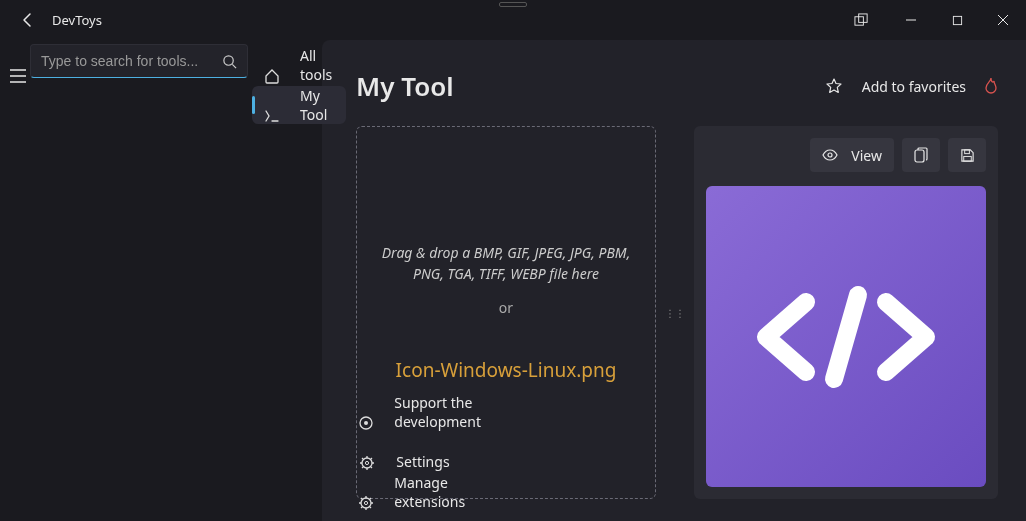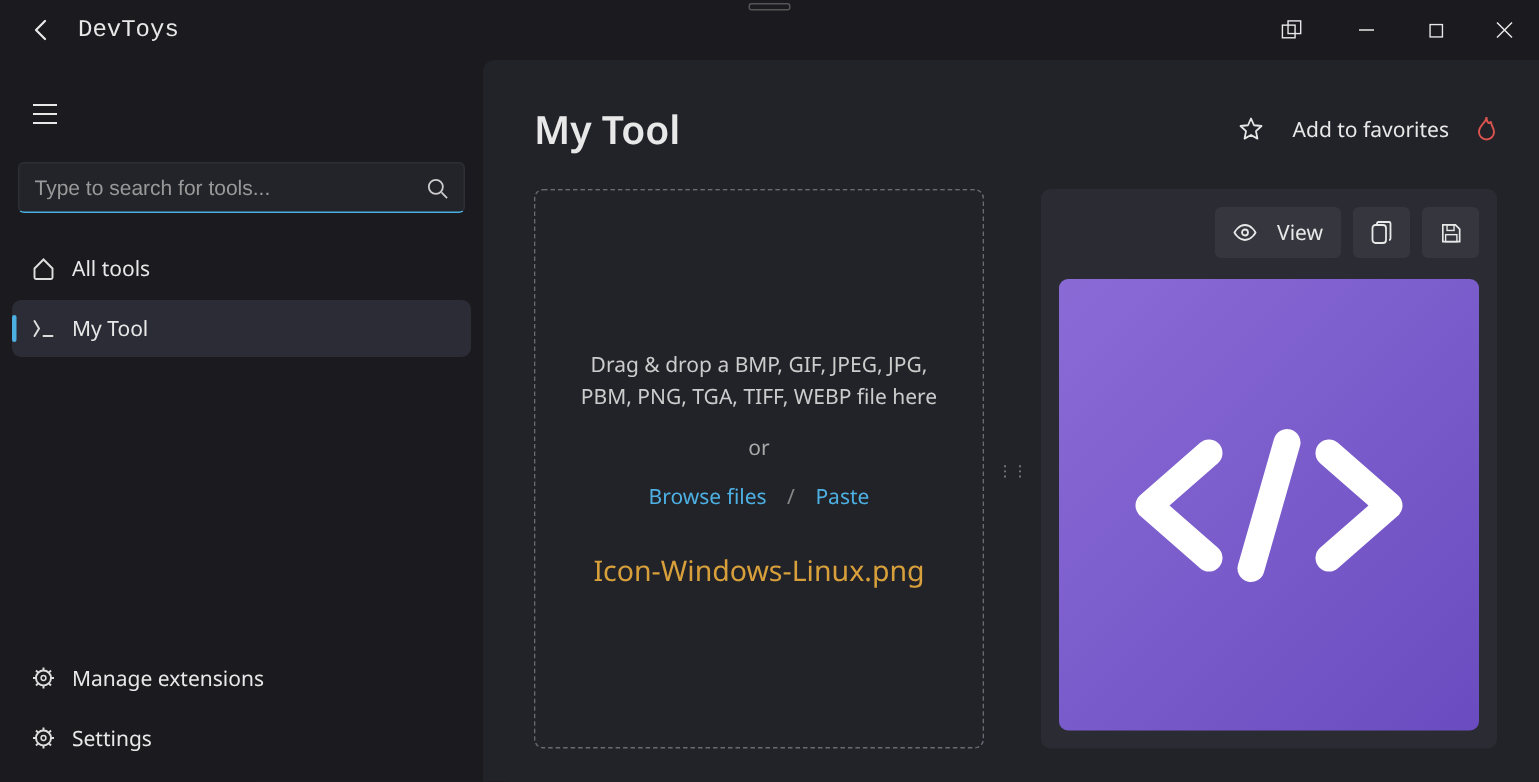--- a/index.html
+++ b/index.html
@@ -8,45 +8,45 @@
   background: #1a1a1f; color: #e8e8e8;
   font-family: "Segoe UI", system-ui, sans-serif;
   font-size: 14px; overflow: hidden;
   display: flex; flex-direction: column;
 }
 .titlebar {
   height: 40px; display: flex; align-items: center;
   padding-left: 8px; background: #1a1a1f; position: relative;
 }
 .titlebar .back { width: 40px; height: 40px; display: flex; align-items: center; justify-content: center; cursor: pointer; }
-.titlebar .appname { margin-left: 4px; font-size: 16px; font-family: Liberation Mono, monospace; }
+.titlebar .appname { margin-left: 4px; font-size: 13px; }
 .titlebar .grip {
   position: absolute; top: 2px; left: 50%; transform: translateX(-50%);
   width: 28px; height: 5px; border: 1px solid #555; border-radius: 2px;
 }
 .window-controls { position: absolute; right: 0; top: 0; display: flex; height: 40px; }
 .window-controls .wc { width: 46px; display: flex; align-items: center; justify-content: center; cursor: pointer; }
 .window-controls .compact { width: 46px; display: flex; align-items: center; justify-content: center; cursor: pointer; margin-right:4px;}
 .body { flex: 1; display: flex; min-height: 0; }
-.sidebar { width: 322px; background: #1a1a1f; display: flex; flex-direction: column; padding: 0 8px; }
+.sidebar { width: 322px; background: #1a1a1f; display: flex; padding: 0 8px; }
 .hamburger { width: 40px; height: 40px; display: flex; align-items: center; justify-content: center; cursor: pointer; margin: 16px 0 8px 2px; }
 .search-wrap {
   margin: 4px 4px 12px 4px; height: 34px;
   background: #23232a; border: 1px solid #2e2e36; border-bottom: 1.5px solid #4db0e2;
   border-radius: 4px; display: flex; align-items: center; padding: 0 10px;
 }
 .search-wrap input {
   flex: 1; background: transparent; border: none; outline: none;
   color: #ccc; font-size: 14px;
 }
 .search-wrap input::placeholder { color: #999; }
 .search-icon { color: #ccc; }
 .nav { display: flex; flex-direction: column; gap: 2px; margin-top: 6px; }
 .nav-item {
-  height: 38px; display: flex; align-items: center; gap: 10px;
+  height: 38px; display: flex; align-items: flex-end; gap: 20px;
   padding: 0 12px; border-radius: 6px; cursor: pointer; color: #e8e8e8;
   position: relative;
 }
 .nav-item.active { background: #2c2c36; }
 .nav-item.active::before {
   content: ""; position: absolute; left: 0; top: 10px; bottom: 10px;
   width: 3px; background: #4db0e2; border-radius: 2px;
 }
 .nav-item .chev { margin-left: auto; color: #aaa; }
 .nav-item .nicon { width: 18px; display: flex; justify-content: center; color: #ddd; }
@@ -58,21 +58,21 @@
 .main-header { display: flex; align-items: center; margin-bottom: 22px; }
 .main-title { font-size: 26px; font-weight: 600; }
 .fav { margin-left: auto; display: flex; align-items: center; gap: 20px; cursor: pointer; font-size: 14px; }
 .flame { margin-left: 18px; color: #d9534f; font-size: 16px; }
 .content-row { flex: 1; display: flex; gap: 14px; min-height: 0; }
 .dropzone {
   width: 300px; border: 1.5px dashed #6a6a75; border-radius: 6px;
   display: flex; flex-direction: column; align-items: center; justify-content: center;
   text-align: center; padding: 20px; color: #ccc; font-size: 14px;
 }
-.dropzone .dd-text { line-height: 1.5; }
+.dropzone .dd-text { line-height: 1.5; font-style: italic; }
 .dropzone .or { margin: 14px 0; color: #aaa; }
 .dropzone .links a { color: #4db0e2; text-decoration: none; cursor: pointer; }
 .dropzone .links .sep { margin: 0 10px; color: #888; }
 .dropzone .filename { margin-top: 26px; color: #d8a03a; font-size: 19px; }
 .splitter { width: 10px; display: flex; align-items: center; justify-content: center; cursor: col-resize; color: #888; font-size: 10px; }
 .preview-pane {
   flex: 1; background: #2b2b33; border-radius: 6px;
   display: flex; flex-direction: column; padding: 12px;
 }
 .preview-toolbar { display: flex; gap: 8px; justify-content: flex-end; margin-bottom: 14px; }
@@ -157,36 +157,45 @@
             </svg>
         </span>
         <span>My Tool</span>
       </div>
     </div>
 
     <div class="bottom-nav">
       <div class="nav-item">
         <span class="nicon">
           <svg width="16" height="16" viewBox="0 0 16 16">
+              <circle cx="8" cy="8" r="6" stroke="#ddd" fill="none" stroke-width="1.3"></circle>
+              <circle cx="8" cy="8" r="2" fill="#ddd"></circle>
+            </svg>
+        </span>
+        <span>Support the development</span>
+      </div>
+      <div class="nav-item">
+        <span class="nicon">
+          <svg width="16" height="16" viewBox="0 0 16 16">
               <circle cx="8" cy="8" r="5" stroke="#ddd" fill="none" stroke-width="1.3"></circle>
               <circle cx="8" cy="8" r="1.6" stroke="#ddd" fill="none"></circle>
               <path d="M8 1v2M8 13v2M1 8h2M13 8h2M3 3l1.4 1.4M11.6 11.6L13 13M13 3l-1.4 1.4M4.4 11.6L3 13" stroke="#ddd" stroke-width="1.3"></path>
             </svg>
         </span>
-        <span>Manage extensions</span>
+        <span>Settings</span>
       </div>
       <div class="nav-item">
         <span class="nicon">
           <svg width="16" height="16" viewBox="0 0 16 16">
               <circle cx="8" cy="8" r="5" stroke="#ddd" fill="none" stroke-width="1.3"></circle>
               <circle cx="8" cy="8" r="1.6" stroke="#ddd" fill="none"></circle>
               <path d="M8 1v2M8 13v2M1 8h2M13 8h2M3 3l1.4 1.4M11.6 11.6L13 13M13 3l-1.4 1.4M4.4 11.6L3 13" stroke="#ddd" stroke-width="1.3"></path>
             </svg>
         </span>
-        <span>Settings</span>
+        <span>Manage extensions</span>
       </div>
     </div>
   </div>
 
   <div class="main">
     <div class="main-header">
       <div class="main-title">My Tool</div>
       <div class="fav">
         <span>
           <svg width="16" height="16" viewBox="0 0 16 16">
@@ -199,25 +208,20 @@
         <svg width="14" height="18" viewBox="0 0 14 18">
             <path d="M7 1c0 4-5 5-5 10a5 5 0 0 0 10 0c0-3-2-4-2-7-1 2-3 1-3-3z" stroke="#d9534f" fill="none" stroke-width="1.3"></path>
           </svg>
       </span>
     </div>
 
     <div class="content-row">
       <div class="dropzone">
         <div class="dd-text">Drag &amp; drop a BMP, GIF, JPEG, JPG, PBM, PNG, TGA, TIFF, WEBP file here</div>
         <div class="or">or</div>
-        <div class="links">
-          <a>Browse files</a>
-          <span class="sep">/</span>
-          <a>Paste</a>
-        </div>
         <div class="filename">Icon-Windows-Linux.png</div>
       </div>
 
       <div class="splitter">⋮⋮</div>
 
       <div class="preview-pane">
         <div class="preview-toolbar">
           <div class="tbtn">
             <span>
               <svg width="16" height="16" viewBox="0 0 16 16">

